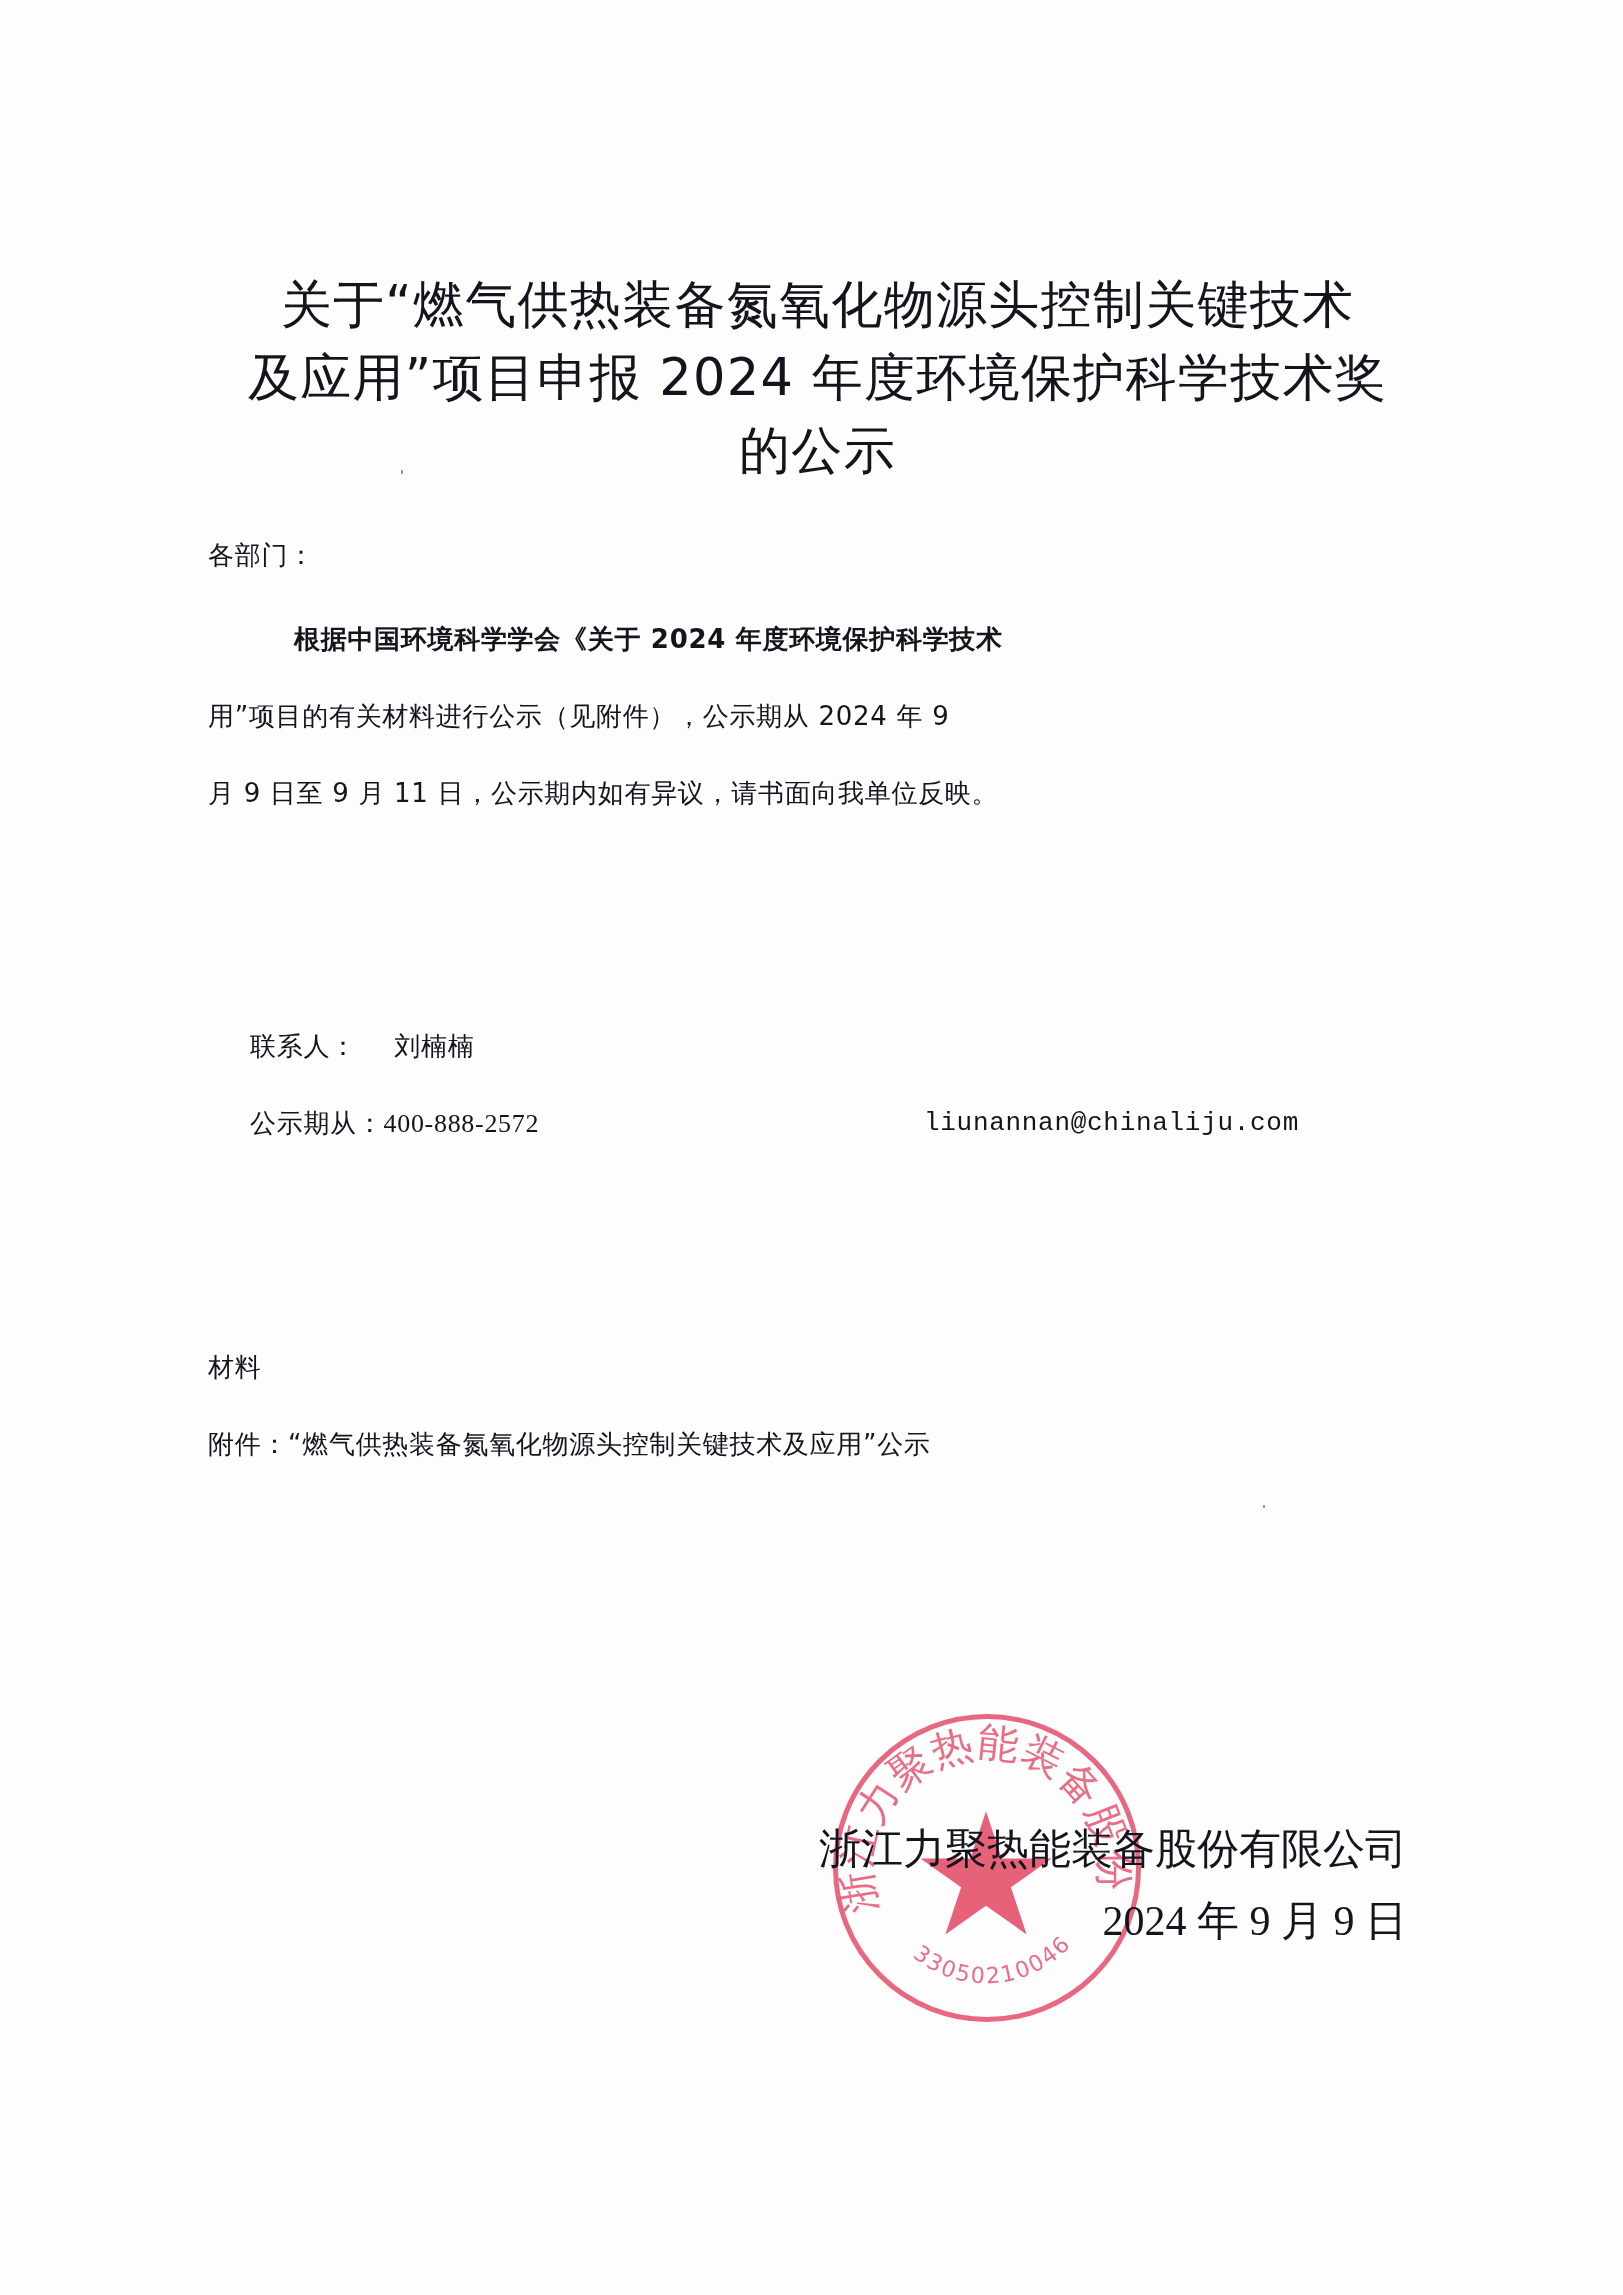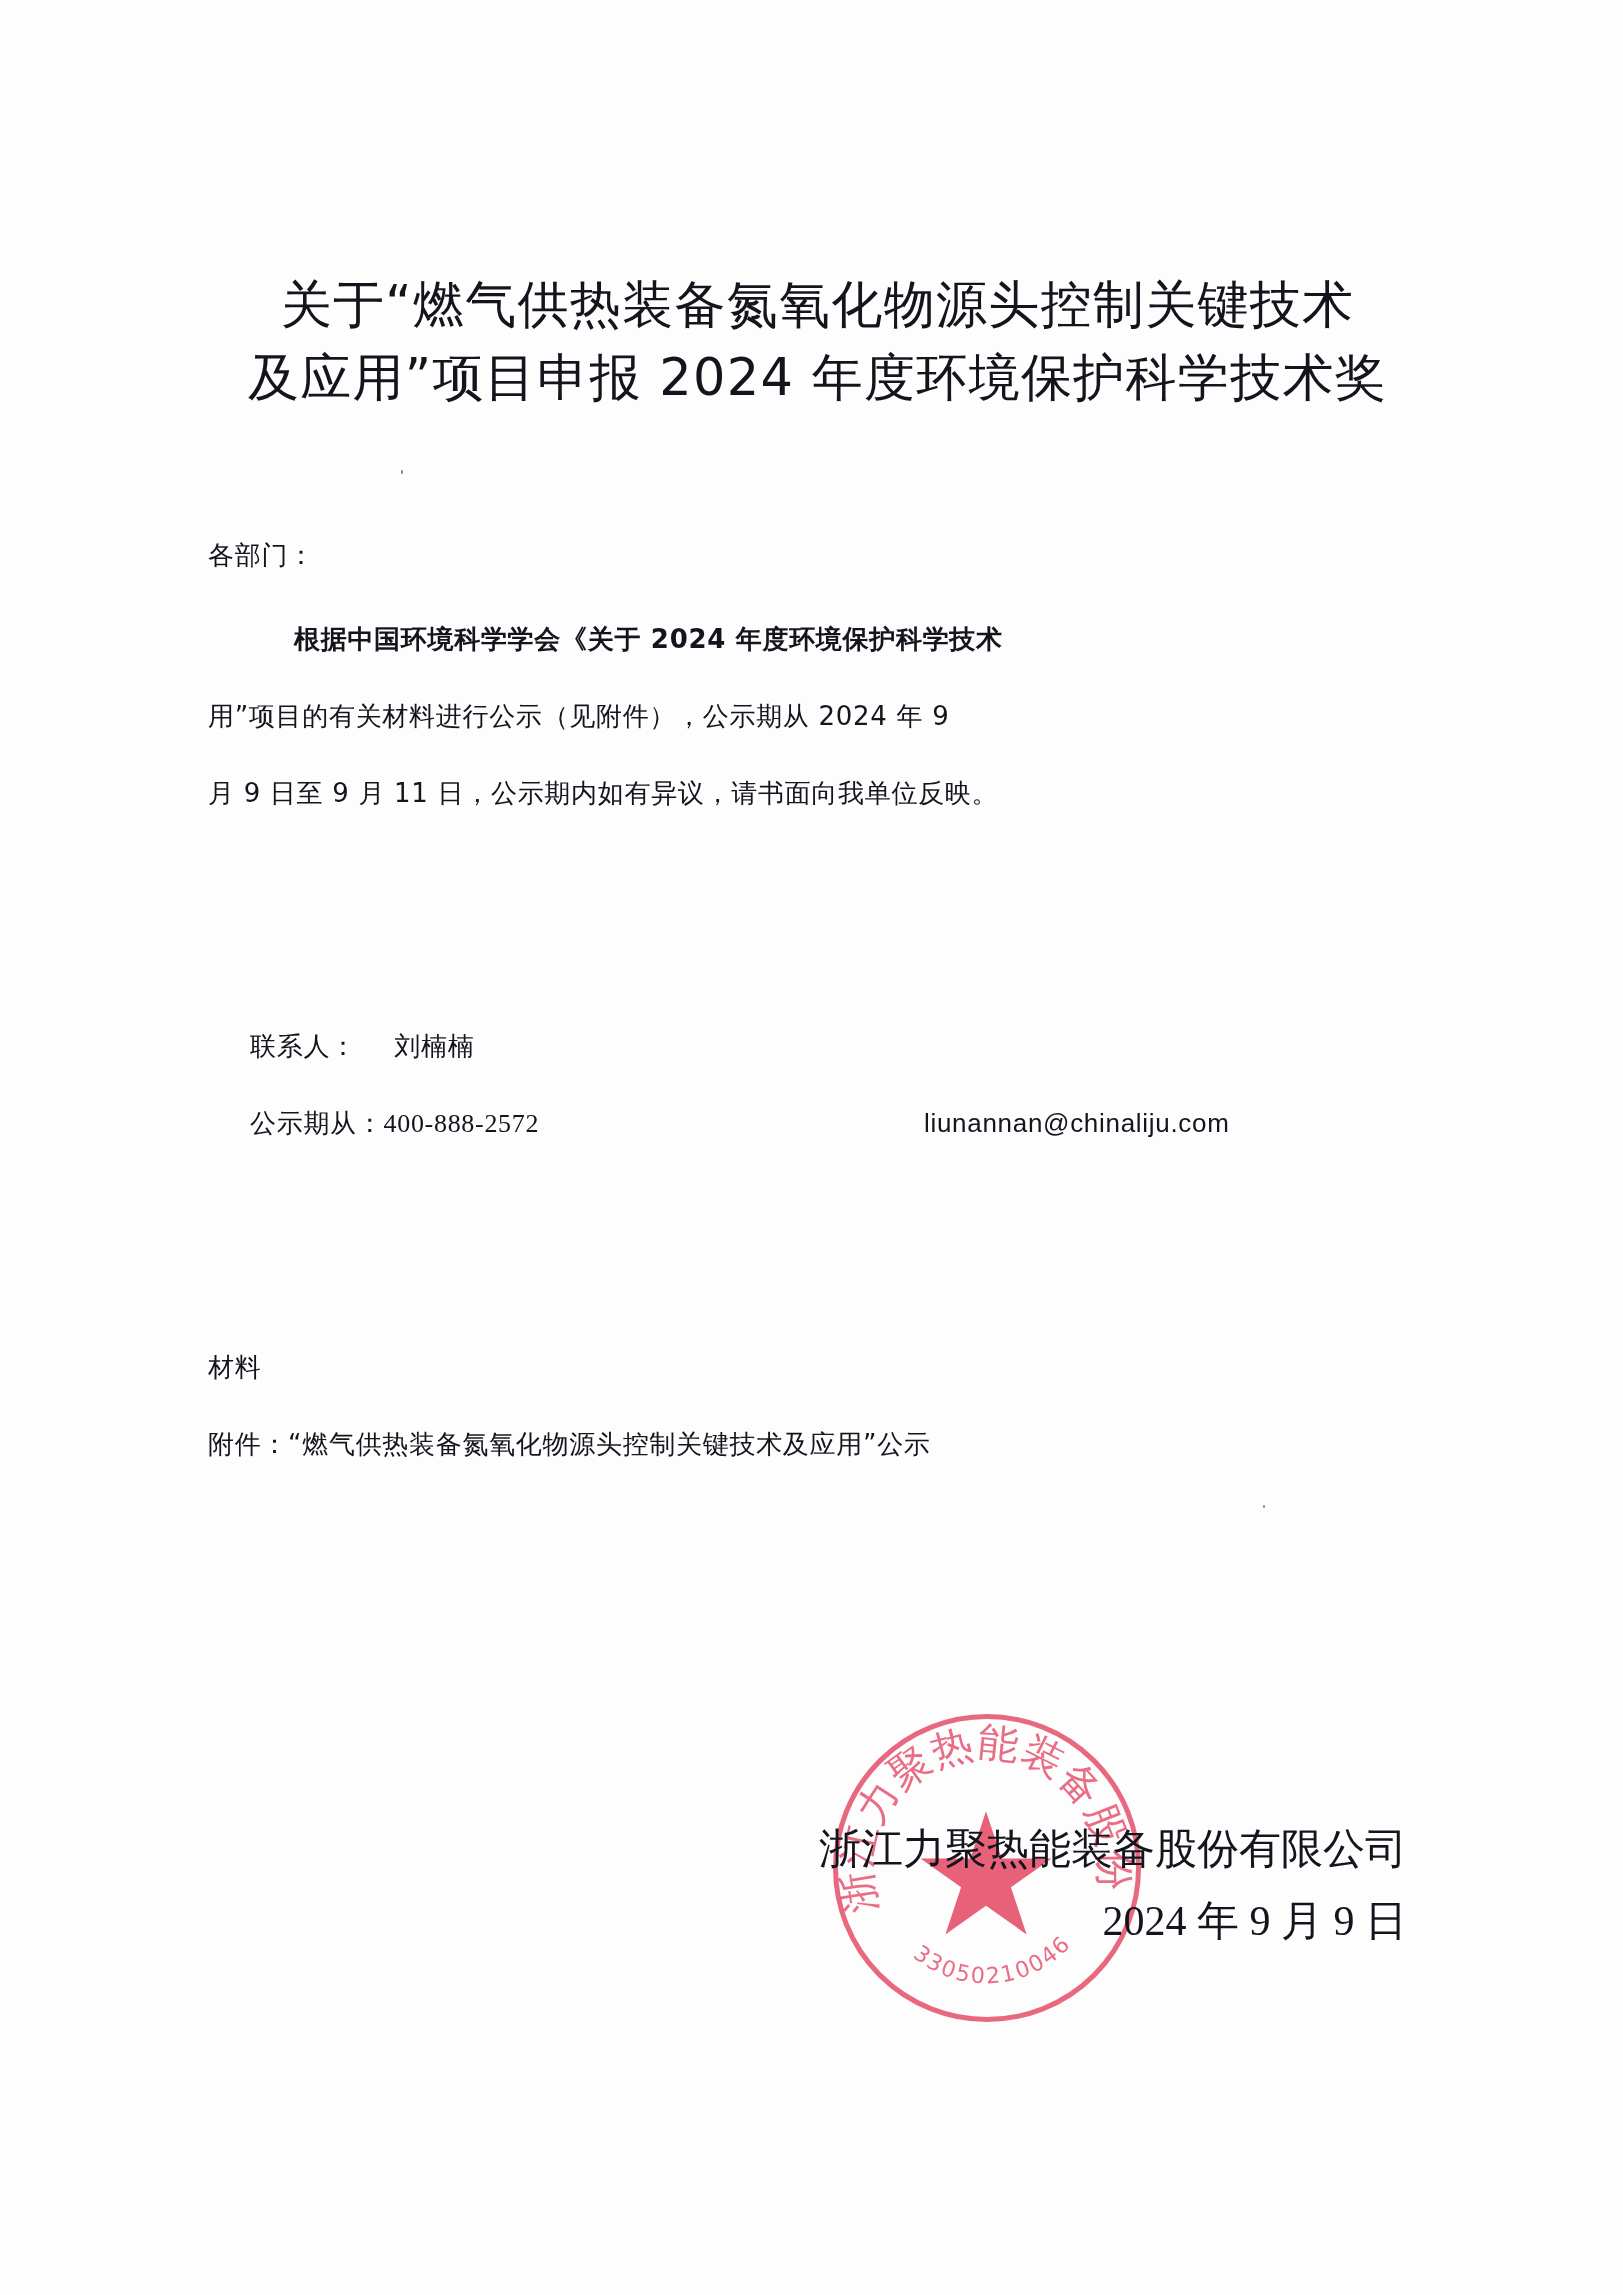--- a/index.html
+++ b/index.html
@@ -58,21 +58,21 @@
     .contact {
       position: absolute;
       left: 250px;
       top: 1008px;
     }
     .contact-row { display: block; height: 77px; position: relative; }
     .contact-row .email {
       position: absolute;
       left: 674px;
       top: 0;
-      font-family: Liberation Sans, sans-serif;
+      font-family: Liberation Mono, monospace;
     }
     .attachment {
       position: absolute;
       left: 208px;
       top: 1329px;
       width: 1231px;
     }
     .attachment .aline { display: block; }
     .signature {
       position: absolute;
@@ -103,20 +103,21 @@
     }
   </style>
 </head>
 <body>
 
 <div class="page">
 
   <h1 class="title">
     <span class="tline">关于“燃气供热装备氮氧化物源头控制关键技术</span>
     <span class="tline">及应用”项目申报 2024 年度环境保护科学技术奖</span>
+    <span class="tline">的公示</span>
   </h1>
 
   <div class="salutation body-text">各部门：</div>
 
   <div class="para body-text">
     <span class="pline indent">根据中国环境科学学会《关于 2024 年度环境保护科学技术</span>
     <span class="pline">用”项目的有关材料进行公示（见附件），公示期从 2024 年 9</span>
     <span class="pline">月 9 日至 9 月 11 日，公示期内如有异议，请书面向我单位反映。</span>
   </div>
 

